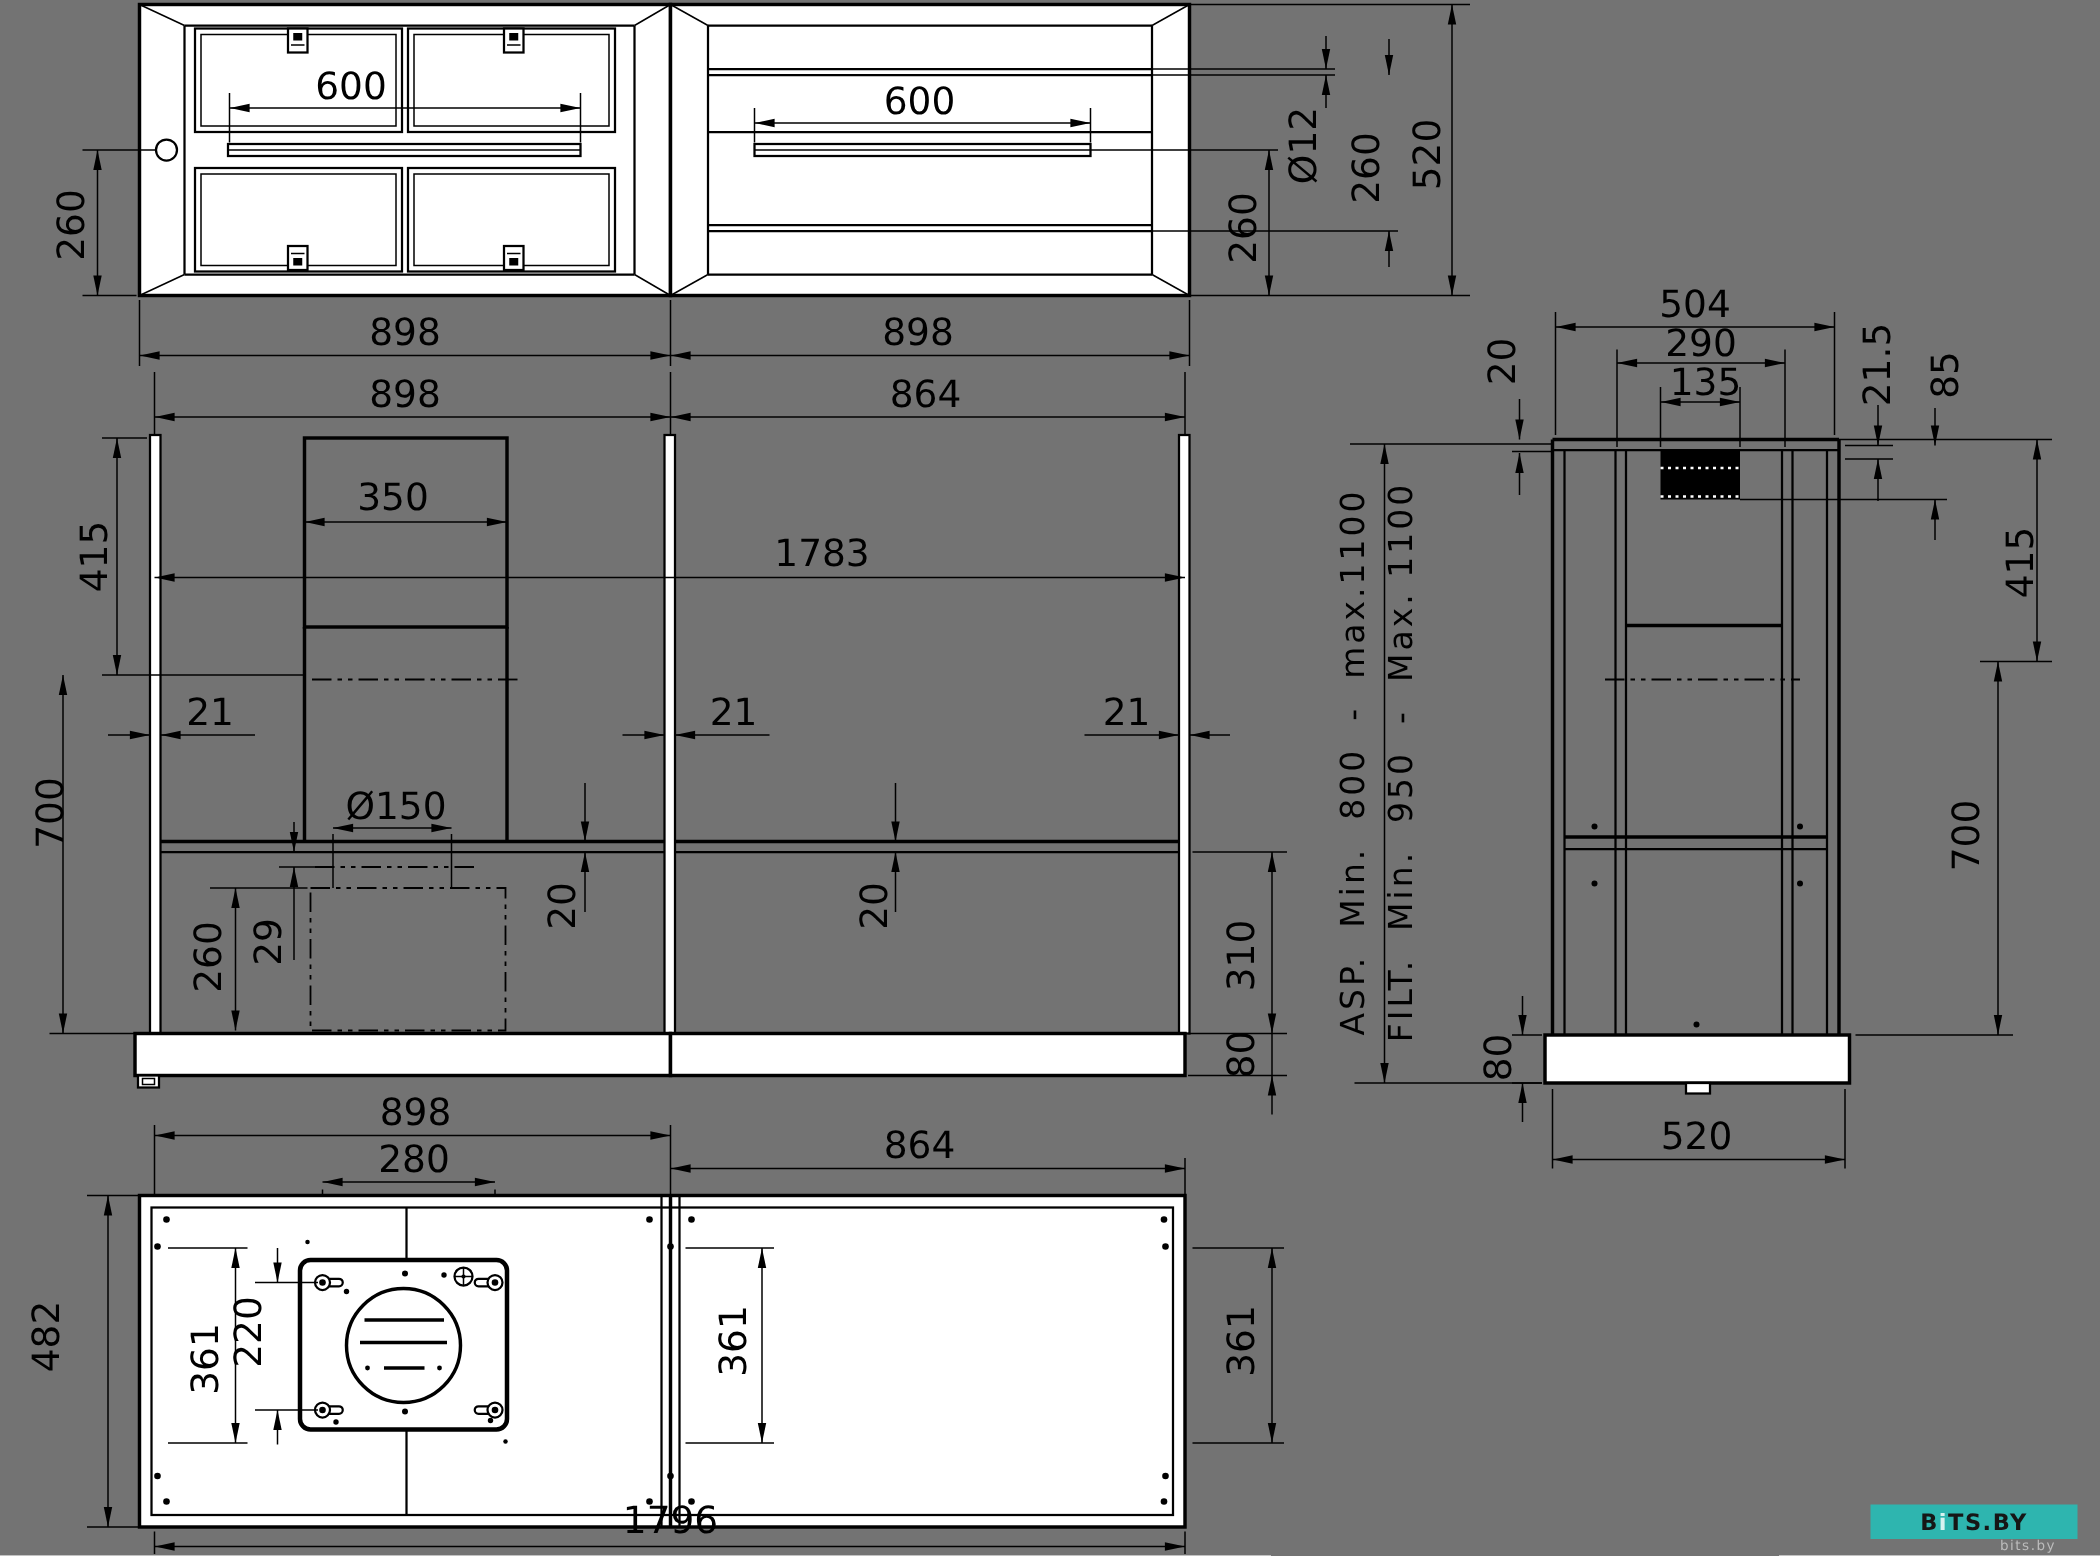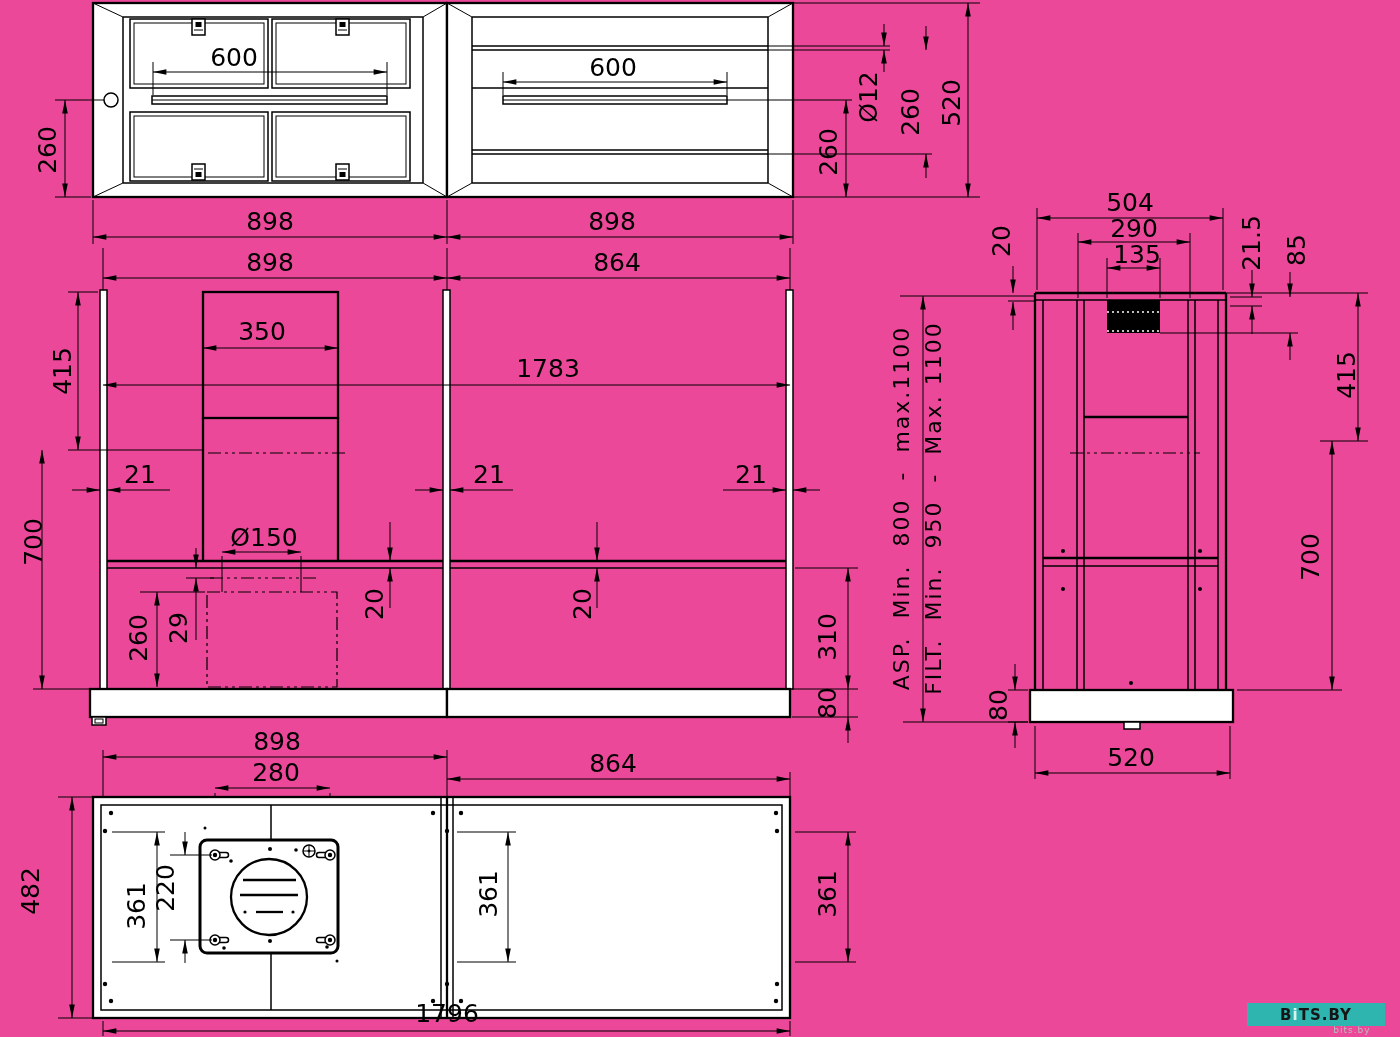--- a/index.html
+++ b/index.html
@@ -1,16 +1,16 @@
 <!DOCTYPE html>
 <html><head>
 <meta charset="utf-8">
 <style>
   html,body{margin:0;padding:0;background:#fff;}
-  .stage{width:1400px;height:1037px;position:relative;background:#ec4899;}
+  .stage{width:1400px;height:1037px;position:relative;background:#737373;}
   svg{display:block;}
   svg text{font-family:"DejaVu Sans","Liberation Sans",sans-serif;font-size:25px;fill:#000;text-anchor:middle;}
   .o{stroke:#000;stroke-width:2.3;fill:none;}
   .ow{stroke:#000;stroke-width:2.3;fill:#fff;}
   .m{stroke:#000;stroke-width:1.5;fill:none;}
   .mw{stroke:#000;stroke-width:1.5;fill:#fff;}
   .t{stroke:#000;stroke-width:1;fill:none;}
   .dim{stroke:#000;stroke-width:1;fill:none;marker-start:url(#ar);marker-end:url(#ar);}
   .de{stroke:#000;stroke-width:1;fill:none;marker-end:url(#ar);}
   .dd{stroke:#000;stroke-width:1.2;fill:none;stroke-dasharray:13 4 3 4 3 4;}

